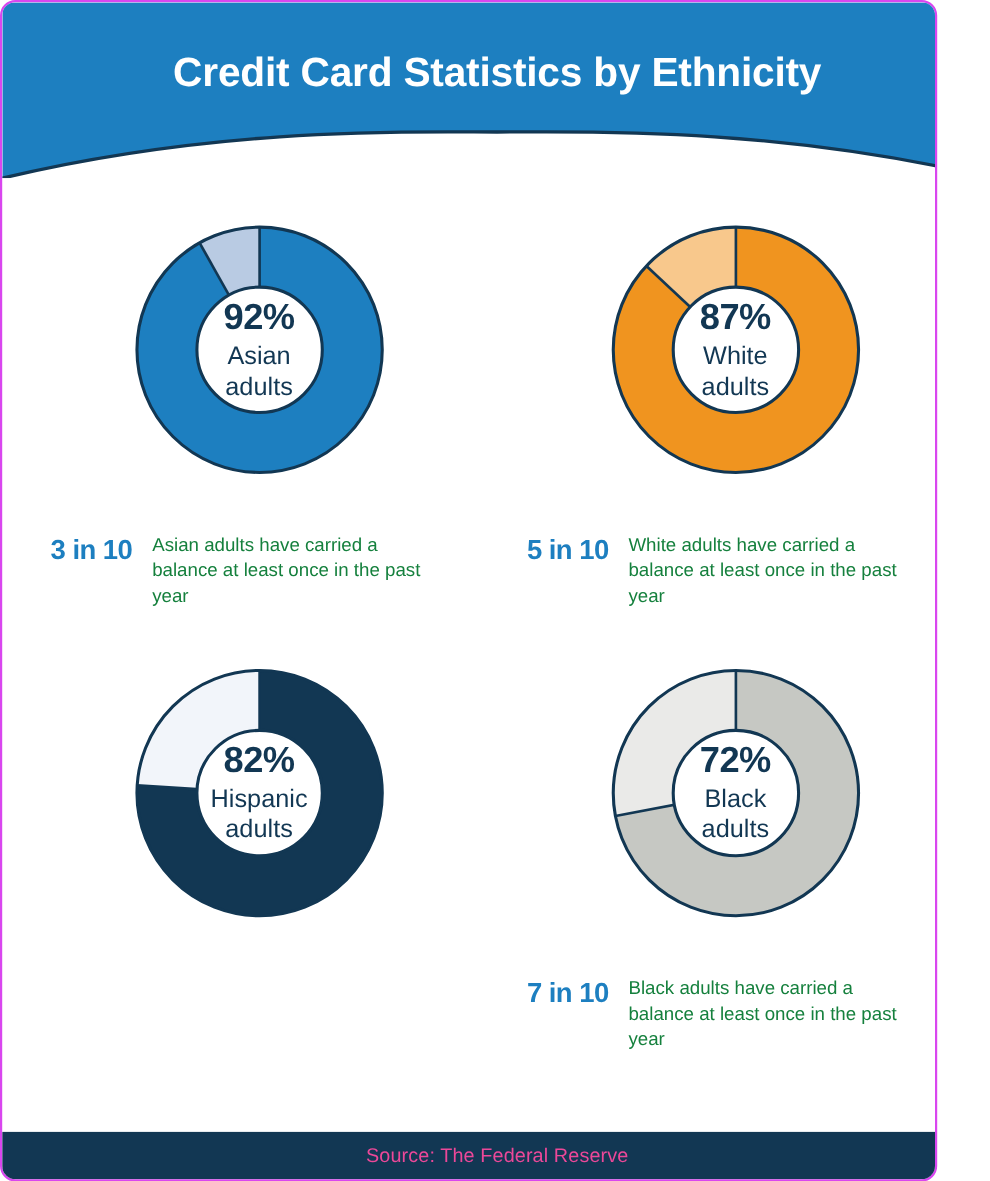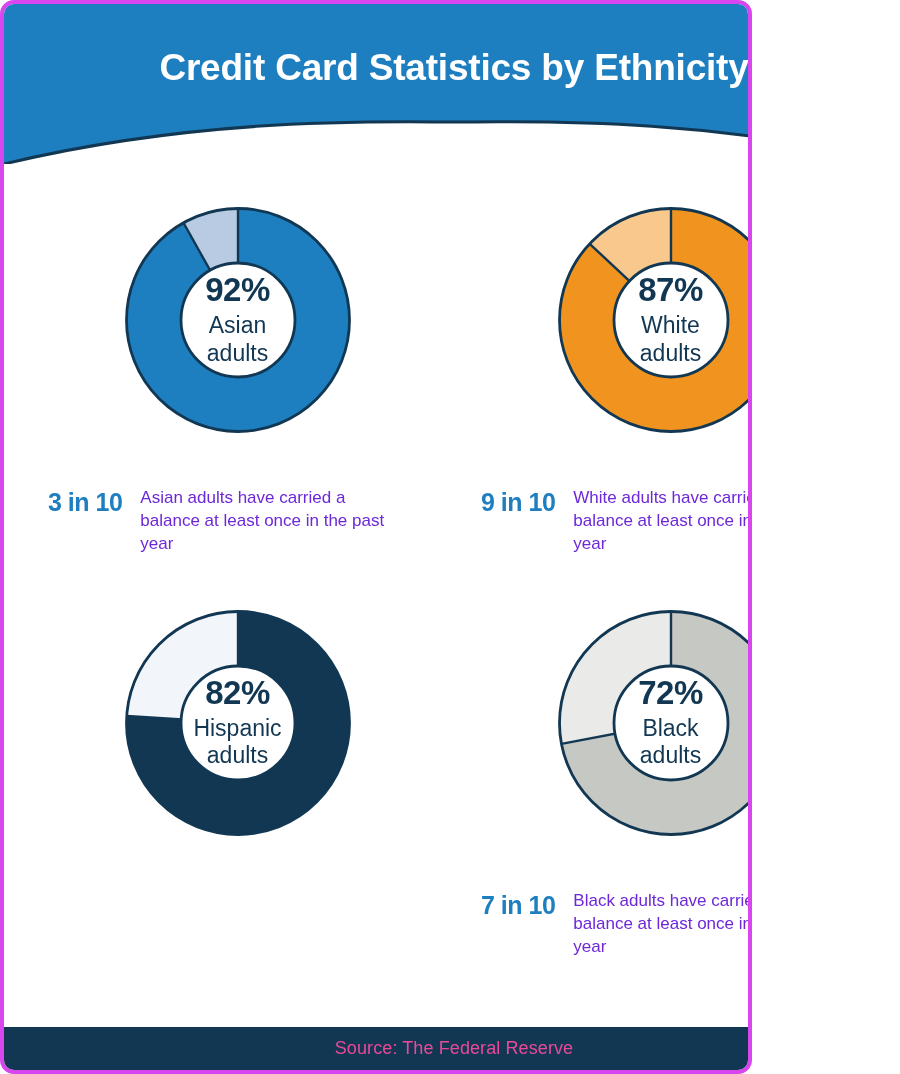--- a/index.html
+++ b/index.html
@@ -5,25 +5,25 @@
   html, body {
     margin: 0;
     padding: 0;
     background: #ffffff;
   }
   body {
     font-family: "Liberation Sans", sans-serif;
   }
   .infographic {
     position: relative;
-    width: 752px;
+    width: 852px;
     height: 1074px;
     box-sizing: border-box;
     background: #ffffff;
-    border: 4px solid #d946ef;
+    border: 2px solid #d946ef;
     border-radius: 14px;
     overflow: hidden;
   }
 
   
   .header {
     position: absolute;
     top: 0;
     left: 0;
     width: 900px;
@@ -127,21 +127,21 @@
     color: #1d7fc0;
     font-size: 25px;
     font-weight: bold;
     line-height: 1.05;
     white-space: nowrap;
     flex: 0 0 auto;
     padding-top: 2px;
     letter-spacing: -0.5px;
   }
   .stat-desc {
-    color: #6d28d9;
+    color: #15803d;
     font-size: 17px;
     line-height: 1.35;
     margin-left: 18px;
     max-width: 252px;
   }
 
   
   .footer {
     position: absolute;
     left: 0;
@@ -219,21 +219,21 @@
           </svg>
           <div class="donut-center">
             <div class="donut-pct">87%</div>
             <div class="donut-label">
               <span>White</span>
               <span>adults</span>
             </div>
           </div>
         </div>
         <div class="stat-row">
-          <div class="stat-ratio">9 in 10</div>
+          <div class="stat-ratio">5 in 10</div>
           <div class="stat-desc">White adults have carried a balance at least once in the past year</div>
         </div>
       </div>
 
       <div class="cell">
         <div class="donut-wrap">
           <svg class="donut-svg" viewBox="0 0 302 302">
             <g transform="translate(151,151)">
               <circle r="111.5" cx="0" cy="0" fill="#f2f5fa" stroke="none"></circle>
 

